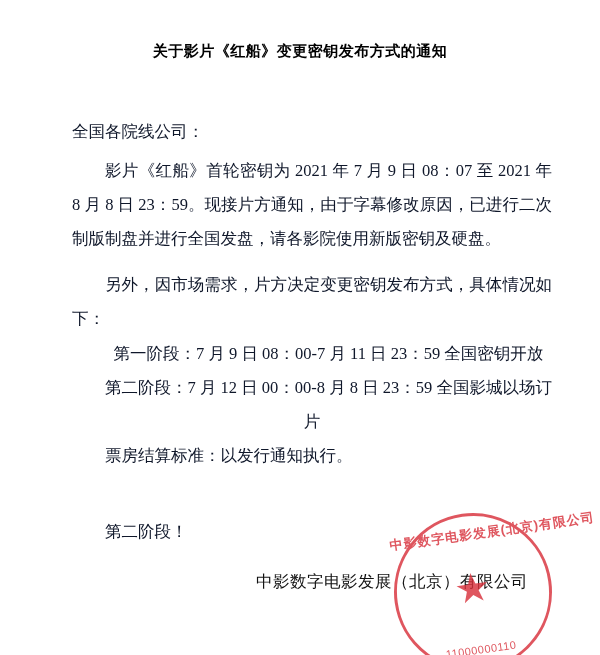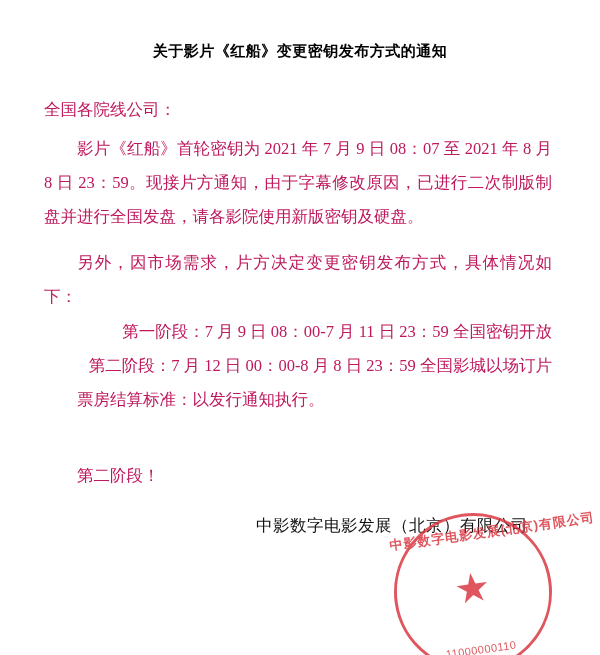--- a/index.html
+++ b/index.html
@@ -26,43 +26,43 @@
     text-align: center;
     font-size: 15px;
     font-weight: bold;
     letter-spacing: 0.5px;
     margin: 40px 0 0 0;
     padding: 0 30px;
     color: #000000;
     line-height: 1.5;
   }
   .body-block {
-    margin-top: 30px;
-    padding: 0 48px 0 44px;
+    margin-top: 52px;
+    padding: 0 48px 0 72px;
     font-size: 16.5px;
     line-height: 2.05;
-    color: #be185d;
+    color: #0f172a;
   }
   .salutation {
     margin: 0 0 6px 0;
     text-align: justify;
   }
   .para {
     margin: 0 0 2px 0;
     text-indent: 2em;
     text-align: justify;
     text-justify: inter-ideograph;
   }
   .para-gap {
     margin-top: 12px;
   }
   .stage-line {
     margin: 0;
     text-indent: 2em;
-    text-align: right;
+    text-align: center;
   }
   .note-line {
     margin: 0;
     text-indent: 2em;
   }
   .closing {
     margin-top: 42px;
     text-indent: 2em;
   }
   .signature-block {

